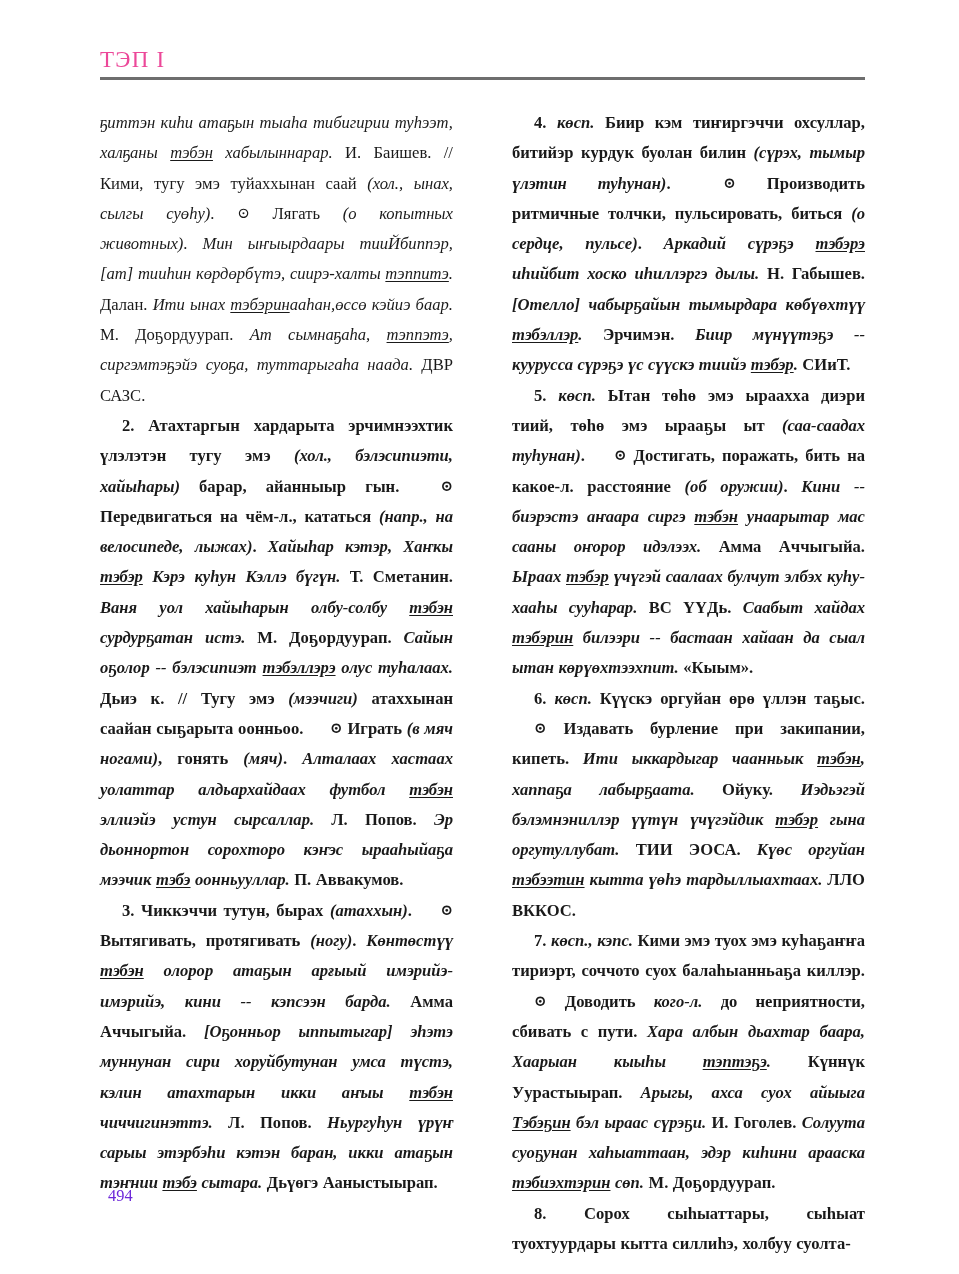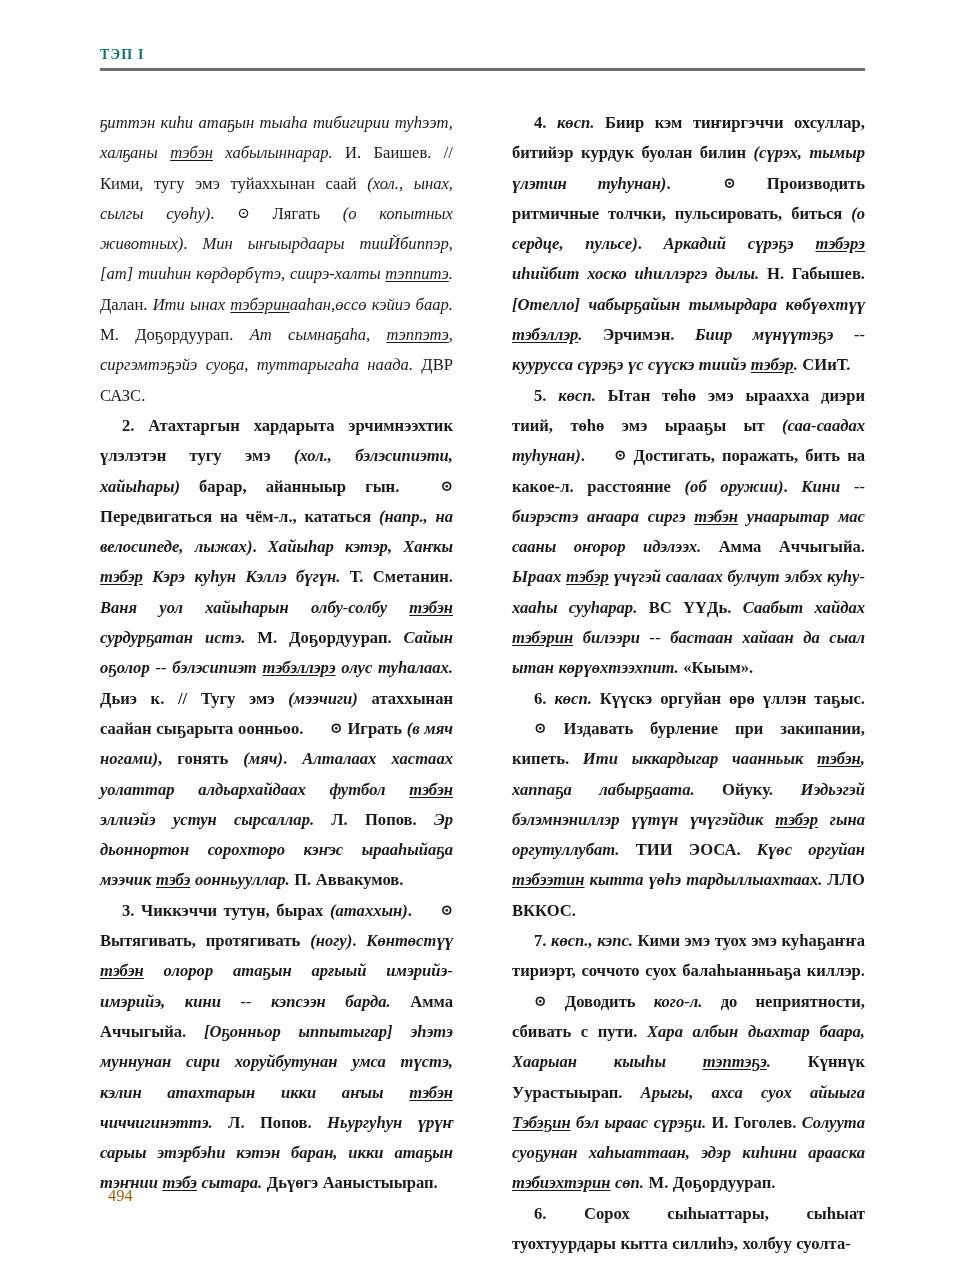--- a/index.html
+++ b/index.html
@@ -25,25 +25,25 @@
   }
   
   .runhead {
     position: absolute;
     left: 100px;
     top: 48px;
     width: 765px;
   }
   .runhead-title {
     font-family: "Liberation Serif", "DejaVu Serif", serif;
-    font-weight: bold;
-    font-size: 14px;
+    font-weight: normal;
+    font-size: 23px;
     letter-spacing: 1.2px;
     line-height: 1;
-    color: #0f766e;
+    color: #ec4899;
   }
   .runhead-rule {
     margin-top: 6px;
     height: 2.6px;
     width: 765px;
     background: #6e6e6e;
   }
   
   .columns {
     position: absolute;
@@ -84,21 +84,21 @@
     display: inline-block;
     transform: translateY(-1px);
   }
   
   .folio {
     position: absolute;
     left: 108px;
     top: 1186px;
     font-size: 16.4px;
     font-family: "Liberation Serif", "DejaVu Serif", serif;
-    color: #a16207;
+    color: #6d28d9;
   }
 </style>
 </head>
 <body>
 
 <div class="page">
 
   <div class="runhead">
     <div class="runhead-title">ТЭП I</div>
     <div class="runhead-rule"></div>
@@ -108,19 +108,19 @@
     <div class="col left">
         <p class="para cont"><span class="it">ҕиттэн киһи атаҕын тыаһа тибигирии туһээт, халҕаны </span><span class="ul-it">тэбэн</span><span class="it"> хабылыннарар.</span><span class="num"> И. Баишев. // Кими, тугу эмэ туйаххынан саай </span><span class="it">(хол., ынах, сылгы суөһу)</span><span class="num">. </span><span class="bullet">⊙</span><span class="num"> Лягать </span><span class="it">(о копытных животных)</span><span class="num">. </span><span class="it">Мин ыҥыырдаары тииЙбиппэр, [ат] тииһин көрдөрбүтэ, сиирэ-халты </span><span class="ul-it">тэппитэ</span><span class="it">.</span><span class="num"> Далан. </span><span class="it">Ити ынах </span><span class="ul-it">тэбэрин</span><span class="it">ааһан,өссө кэйиэ баар.</span><span class="num"> М. Доҕордуурап. </span><span class="it">Ат сымнаҕаһа, </span><span class="ul-it">тэппэтэ</span><span class="it">, сиргэмтэҕэйэ суоҕа, туттарыгаһа наада.</span><span class="num"> ДВР САЗС.</span></p>
         <p class="para indent"><span class="num">2. Атахтаргын хардарыта эрчимнээхтик үлэлэтэн тугу эмэ </span><span class="it">(хол., бэлэсипиэти, хайыһары)</span><span class="num"> барар, айанныыр гын. </span><span class="bullet">⊙</span><span class="num"> Передвигаться на чём-л., кататься </span><span class="it">(напр., на велосипеде, лыжах)</span><span class="num">. </span><span class="it">Хайыһар кэтэр, Хаҥкы </span><span class="ul-it">тэбэр</span><span class="it"> Кэрэ куһун Кэллэ бүгүн.</span><span class="num"> Т. Сметанин. </span><span class="it">Ваня уол хайыһарын олбу-солбу </span><span class="ul-it">тэбэн</span><span class="it"> сурдурҕатан истэ.</span><span class="num"> М. Доҕордуурап. </span><span class="it">Сайын оҕолор -- бэлэсипиэт </span><span class="ul-it">тэбэллэрэ</span><span class="it"> олус туһалаах.</span><span class="num"> Дьиэ к. // Тугу эмэ </span><span class="it">(мээчиги)</span><span class="num"> атаххынан саайан сыҕарыта оонньоо. </span><span class="bullet">⊙</span><span class="num"> Играть </span><span class="it">(в мяч ногами)</span><span class="num">, гонять </span><span class="it">(мяч)</span><span class="num">. </span><span class="it">Алталаах хастаах уолаттар алдьархайдаах футбол </span><span class="ul-it">тэбэн</span><span class="it"> эллиэйэ устун сырсаллар.</span><span class="num"> Л. Попов. </span><span class="it">Эр дьоннортон сорохторо кэҥэс ырааһыйаҕа мээчик </span><span class="ul-it">тэбэ</span><span class="it"> оонньууллар.</span><span class="num"> П. Аввакумов.</span></p>
         <p class="para indent"><span class="num">3. Чиккэччи тутун, бырах </span><span class="it">(атаххын)</span><span class="num">. </span><span class="bullet">⊙</span><span class="num"> Вытягивать, протягивать </span><span class="it">(ногу)</span><span class="num">. </span><span class="it">Көнтөстүү </span><span class="ul-it">тэбэн</span><span class="it"> олорор атаҕын арғыый имэрийэ-имэрийэ, кини -- кэпсээн барда.</span><span class="num"> Амма Аччыгыйа. </span><span class="it">[Оҕонньор ыппытыгар] эһэтэ муннунан сири хоруйбутунан умса түстэ, кэлин атахтарын икки аҥыы </span><span class="ul-it">тэбэн</span><span class="it"> чиччигинэттэ.</span><span class="num"> Л. Попов. </span><span class="it">Ньургуһун үрүҥ сарыы этэрбэһи кэтэн баран, икки атаҕын тэҥнии </span><span class="ul-it">тэбэ</span><span class="it"> сытара.</span><span class="num"> Дьүөгэ Ааныстыырап.</span></p>
       </div>
     <div class="col right">
         <p class="para indent"><span class="num">4. </span><span class="it">көсп.</span><span class="num"> Биир кэм тиҥиргэччи охсуллар, битийэр курдук буолан билин </span><span class="it">(сүрэх, тымыр үлэтин туһунан)</span><span class="num">. </span><span class="bullet">⊙</span><span class="num"> Производить ритмичные толчки, пульсировать, биться </span><span class="it">(о сердце, пульсе)</span><span class="num">. </span><span class="it">Аркадий сүрэҕэ </span><span class="ul-it">тэбэрэ</span><span class="it"> иһийбит хоско иһиллэргэ дылы.</span><span class="num"> Н. Габышев. </span><span class="it">[Отелло] чабырҕайын тымырдара көбүөхтүү </span><span class="ul-it">тэбэллэр</span><span class="it">.</span><span class="num"> Эрчимэн. </span><span class="it">Биир мүнүүтэҕэ -- кууруcса сүрэҕэ үс сүүскэ тиийэ </span><span class="ul-it">тэбэр</span><span class="it">.</span><span class="num"> СИиТ.</span></p>
         <p class="para indent"><span class="num">5. </span><span class="it">көсп.</span><span class="num"> Ытан төһө эмэ ырааххa диэри тиий, төһө эмэ ырааҕы ыт </span><span class="it">(саа-саадах туһунан)</span><span class="num">. </span><span class="bullet">⊙</span><span class="num"> Достигать, поражать, бить на какое-л. расстояние </span><span class="it">(об оружии)</span><span class="num">. </span><span class="it">Кини -- биэрэстэ аҥаара сиргэ </span><span class="ul-it">тэбэн</span><span class="it"> унаарытар мас сааны оҥорор идэлээх.</span><span class="num"> Амма Аччыгыйа. </span><span class="it">Ыраах </span><span class="ul-it">тэбэр</span><span class="it"> үчүгэй саалаах булчут элбэх куһу-хааһы сууһарар.</span><span class="num"> ВС ҮҮДь. </span><span class="it">Саабыт хайдах </span><span class="ul-it">тэбэрин</span><span class="it"> билээри -- бастаан хайаан да сыал ытан көрүөхтээхпит.</span><span class="num"> «Кыым».</span></p>
         <p class="para indent"><span class="num">6. </span><span class="it">көсп.</span><span class="num"> Күүскэ оргуйан өрө үллэн таҕыс. </span><span class="bullet">⊙</span><span class="num"> Издавать бурление при закипании, кипеть. </span><span class="it">Ити ыккардыгар чаанньык </span><span class="ul-it">тэбэн</span><span class="it">, хаппаҕа лабырҕаата.</span><span class="num"> Ойуку. </span><span class="it">Иэдьэгэй бэлэмнэниллэр үүтүн үчүгэйдик </span><span class="ul-it">тэбэр</span><span class="it"> гына оргутуллубат.</span><span class="num"> ТИИ ЭОСА. </span><span class="it">Күөс оргуйан </span><span class="ul-it">тэбээтин</span><span class="it"> кытта үөһэ тардыллыахтаах.</span><span class="num"> ЛЛО ВККОС.</span></p>
         <p class="para indent"><span class="num">7. </span><span class="it">көсп., кэпс.</span><span class="num"> Кими эмэ туох эмэ куһаҕаҥҥа тириэрт, соччото суох балаһыанньаҕа киллэр. </span><span class="bullet">⊙</span><span class="num"> Доводить </span><span class="it">кого-л.</span><span class="num"> до неприятности, сбивать с пути. </span><span class="it">Хара албын дьахтар баара, Хаарыан кыыһы </span><span class="ul-it">тэптэҕэ</span><span class="it">.</span><span class="num"> Күннүк Уурастыырап. </span><span class="it">Арыгы, ахса суох айыыга </span><span class="ul-it">Тэбэҕин</span><span class="it"> бэл ыраас сүрэҕи.</span><span class="num"> И. Гоголев. </span><span class="it">Солуута суоҕунан хаһыаттаан, эдэр киһини арааска </span><span class="ul-it">тэбиэхтэрин</span><span class="it"> сөп.</span><span class="num"> М. Доҕордуурап.</span></p>
-        <p class="para indent"><span class="num">6. Сорох сыһыаттары, сыһыат туохтуурдары кытта силлиһэ, холбуу суолта-</span></p>
+        <p class="para indent"><span class="num">8. Сорох сыһыаттары, сыһыат туохтуурдары кытта силлиһэ, холбуу суолта-</span></p>
       </div>
   </div>
 
   <div class="folio">494</div>
 
 </div>
 
 </body></html>

